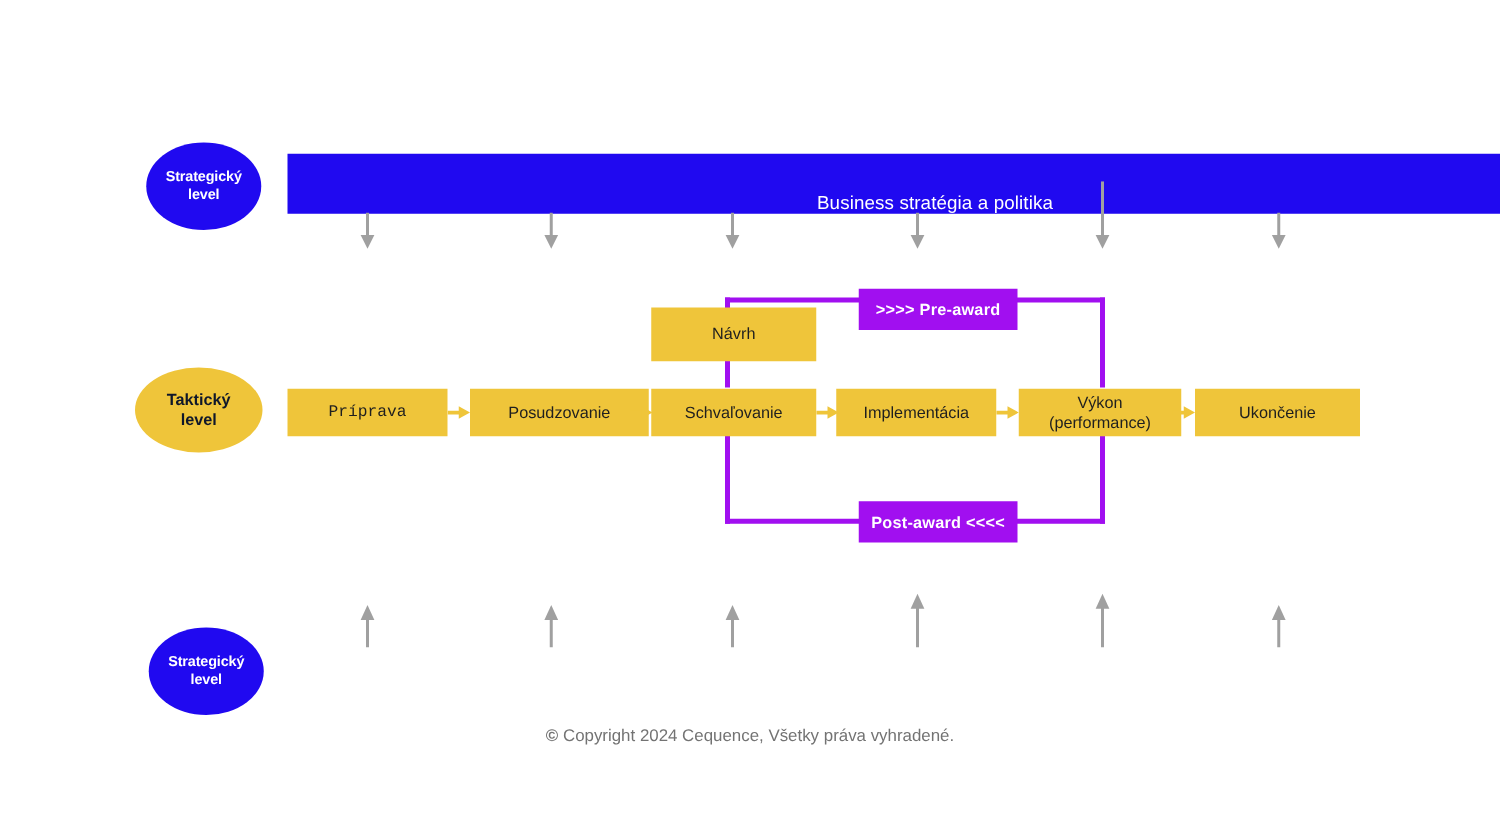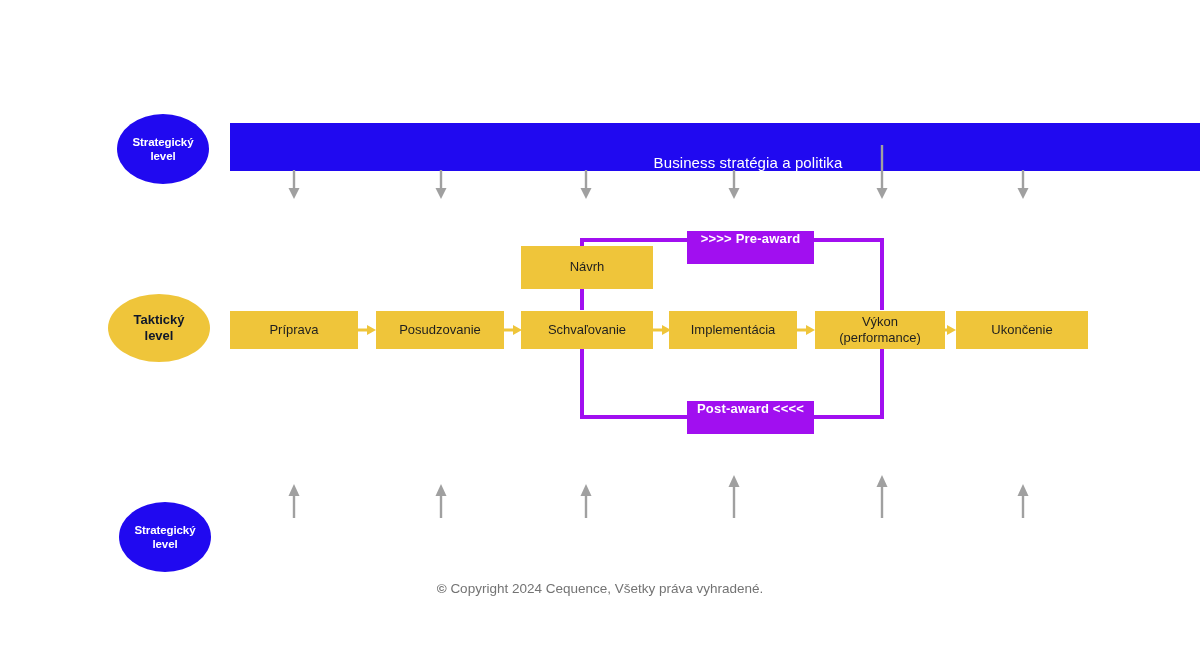--- a/index.html
+++ b/index.html
@@ -67,20 +67,21 @@
     font-size: 13px;
     line-height: 1.25;
     box-sizing: border-box;
   }
 
   
   .award-label {
     background: #a10ff0;
     color: #ffffff;
     display: flex;
+    align-items: center;
     justify-content: center;
     font-size: 13px;
     font-weight: bold;
     letter-spacing: 0.2px;
     box-sizing: border-box;
   }
 
   
   .pline {
     background: #a10ff0;
@@ -164,25 +165,25 @@
   </div>
   <div class="abs award-label" style="left:687px; top:401px; width:127px; height:33px;">
     <span>Post-award &lt;&lt;&lt;&lt;</span>
   </div>
 
   <div class="abs proc-box" style="left:521px; top:246px; width:132px; height:43px;">
     <span>Návrh</span>
   </div>
 
 
-  <div class="abs proc-box" style="left:230px; top:311px; width:128px; height:38px;">
+  <div class="abs proc-box" style="left:230px; top:311px; width:128px; height:38px;font-family:Liberation Mono, monospace;">
     <span>Príprava</span>
   </div>
 
-  <div class="abs proc-box" style="left:376px; top:311px; width:128px; height:38px;">
+  <div class="abs proc-box" style="left:376px; top:311px; width:143px; height:38px;">
     <span>Posudzovanie</span>
   </div>
 
   <div class="abs proc-box" style="left:521px; top:311px; width:132px; height:38px;">
     <span>Schvaľovanie</span>
   </div>
 
   <div class="abs proc-box" style="left:669px; top:311px; width:128px; height:38px;">
     <span>Implementácia</span>
   </div>

